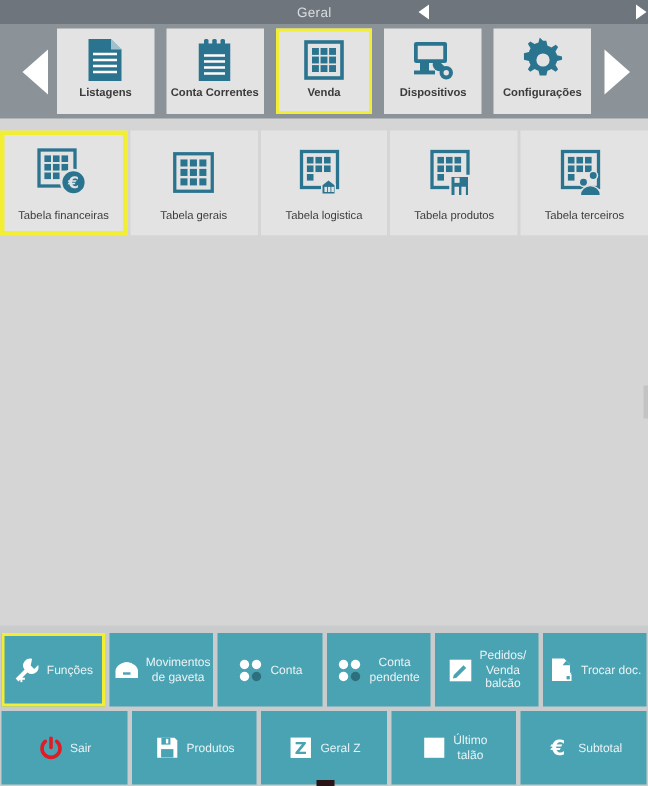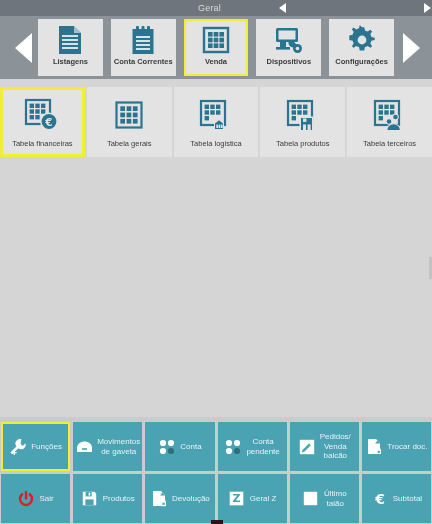--- a/index.html
+++ b/index.html
@@ -550,32 +550,20 @@
         <svg width="15" height="15" viewBox="0 0 15 15">
           <path d="M0.8 0.8 h11.6 l1.8 1.8 v11.6 h-13.4 z" fill="#ffffff"></path>
           <rect x="3.6" y="0.8" width="6" height="4.6" fill="#4aa3b3"></rect>
           <rect x="6.6" y="1.6" width="1.6" height="3" fill="#ffffff"></rect>
           <rect x="3.4" y="8.4" width="8.2" height="5.6" fill="#4aa3b3"></rect>
         </svg>
       </span>
       <span class="act-label">Produtos</span>
     </div>
 
-    <div class="action-btn">
-      <span class="act-icon">
-        <svg width="15" height="17" viewBox="0 0 15 17">
-          <path d="M1 1 h8 l4 4 v11 h-12 z" fill="#ffffff"></path>
-          <path d="M8 5.5 h5.5 l-3-3 z" fill="#4aa3b3"></path>
-          <path d="M10 10 h4 l-2 2.2 z" fill="#ffffff"></path>
-          <rect x="9.2" y="11.4" width="4.8" height="4.8" fill="#ffffff"></rect>
-          <rect x="10.5" y="12.7" width="2.2" height="2.2" fill="#4aa3b3"></rect>
-        </svg>
-      </span>
-      <span class="act-label">Devolução</span>
-    </div>
 
     <div class="action-btn">
       <span class="act-icon">
         <svg width="15" height="15" viewBox="0 0 15 15">
           <rect x="0.7" y="0.7" width="13.6" height="13.6" fill="#ffffff"></rect>
           <text x="7.5" y="11.4" font-family="DejaVu Sans, sans-serif" font-size="11" font-weight="bold" fill="#4aa3b3" text-anchor="middle">Z</text>
         </svg>
       </span>
       <span class="act-label">Geral Z</span>
     </div>

